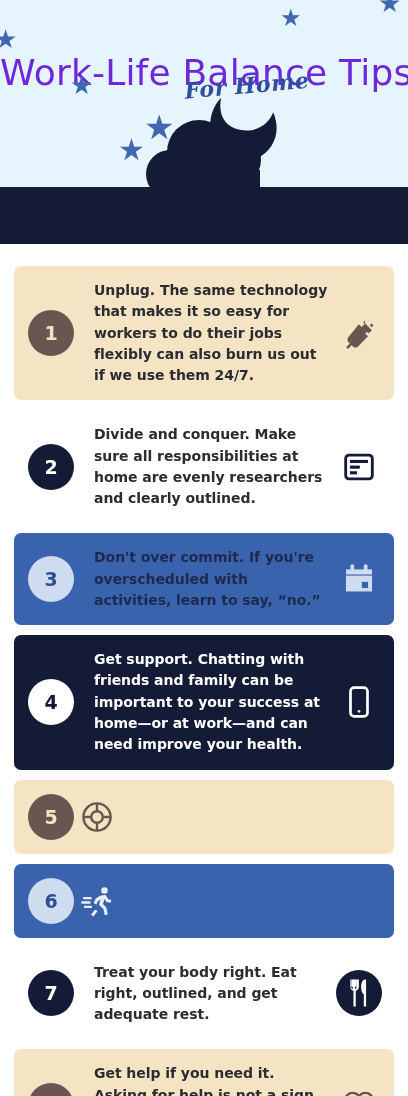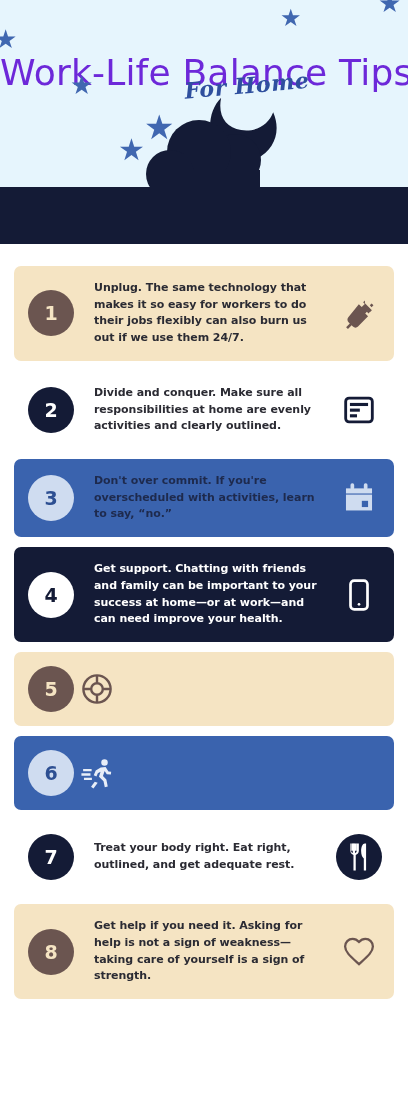--- a/index.html
+++ b/index.html
@@ -94,21 +94,21 @@
     font-family:"DejaVu Sans", sans-serif;
   }
   .badge.brown { background:#6b5550; color:#f5e4c3; }
   .badge.navy  { background:#141b36; color:#ffffff; }
   .badge.light { background:#cfdcf0; color:#2d4f92; }
   .badge.white { background:#ffffff; color:#141b36; }
 
   .ctext {
     flex:1 1 auto;
     padding:0 8px 0 20px;
-    font-size:11px;
+    font-size:14px;
     line-height:1.52;
     font-weight:700;
     font-family:"DejaVu Sans", sans-serif;
     letter-spacing:-0.05px;
   }
   .t-dark  { color:#2b2b33; }
   .t-white { color:#ffffff; }
   .t-navy  { color:#1e2a4d;padding-left:20px; }
 
   .icon {
@@ -162,21 +162,21 @@
         <svg xmlns="http://www.w3.org/2000/svg" width="34" height="34" viewBox="0 0 24 24">
           <g fill="#6b5550">
             <path d="M16.2 3.1l-1.3 1.3 1.2 1.2-2.2 2.2-2-2L4.6 14.9c-1 1-1 2.6 0 3.6l.9.9-2.6 2.6 1.3 1.3 2.6-2.6.9.9c1 1 2.6 1 3.6 0l7.1-7.3-2-2 2.2-2.2 1.2 1.2 1.3-1.3-4.9-4.9z"></path>
             <path d="M19.6 6.6l1.3-1.3 1.3 1.3-1.3 1.3zM17.4 11l1.3-1.3 1.3 1.3-1.3 1.3z"></path>
           </g>
         </svg>
       </div>
     </div>
     <div class="card plain">
       <div class="badge navy">2</div>
-      <div class="ctext t-dark">Divide and conquer. Make sure all responsibilities at home are evenly activities and clearly outlined.</div>
+      <div class="ctext t-dark">Divide and conquer. Make sure all responsibilities at home are evenly researchers and clearly outlined.</div>
       <div class="icon">
         <svg xmlns="http://www.w3.org/2000/svg" width="34" height="34" viewBox="0 0 24 24">
           <rect x="2.6" y="3.6" width="18.8" height="16.8" rx="2.4" fill="none" stroke="#141b36" stroke-width="2"></rect>
           <rect x="5.6" y="7" width="12.8" height="2.2" fill="#141b36"></rect>
           <rect x="5.6" y="11" width="7" height="2.2" fill="#141b36"></rect>
           <rect x="5.6" y="15" width="5" height="2.2" fill="#141b36"></rect>
         </svg>
       </div>
     </div>
     <div class="card blue">

